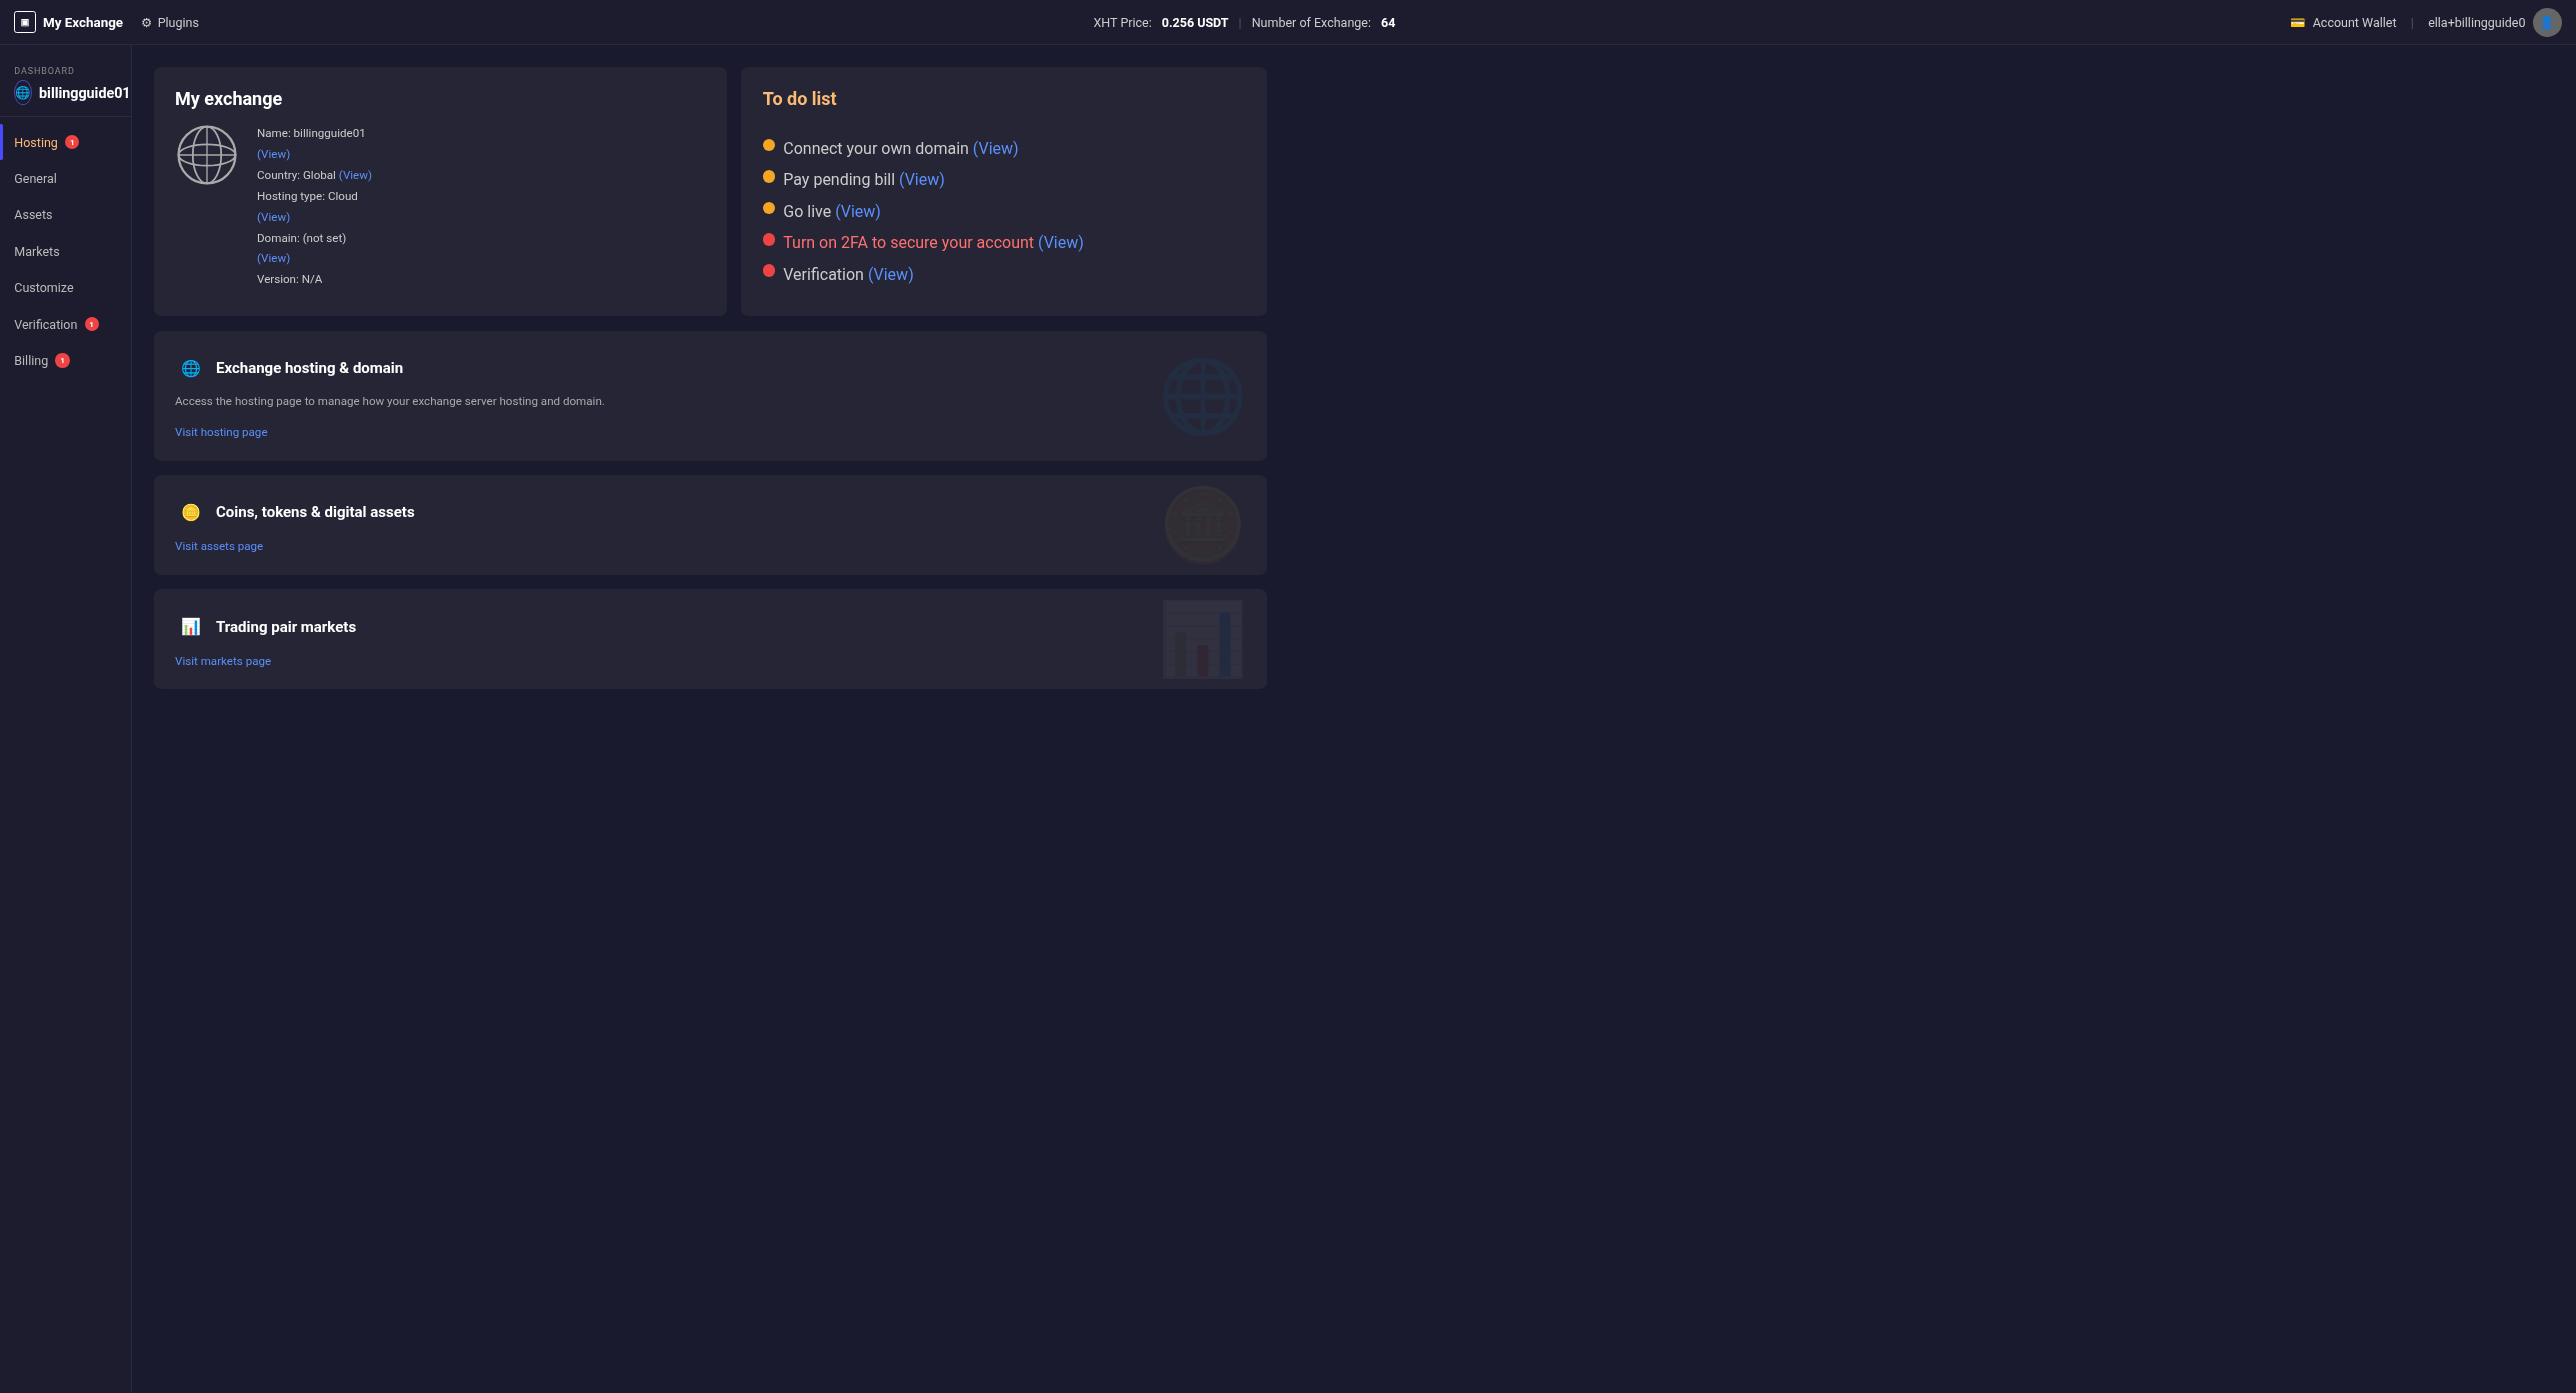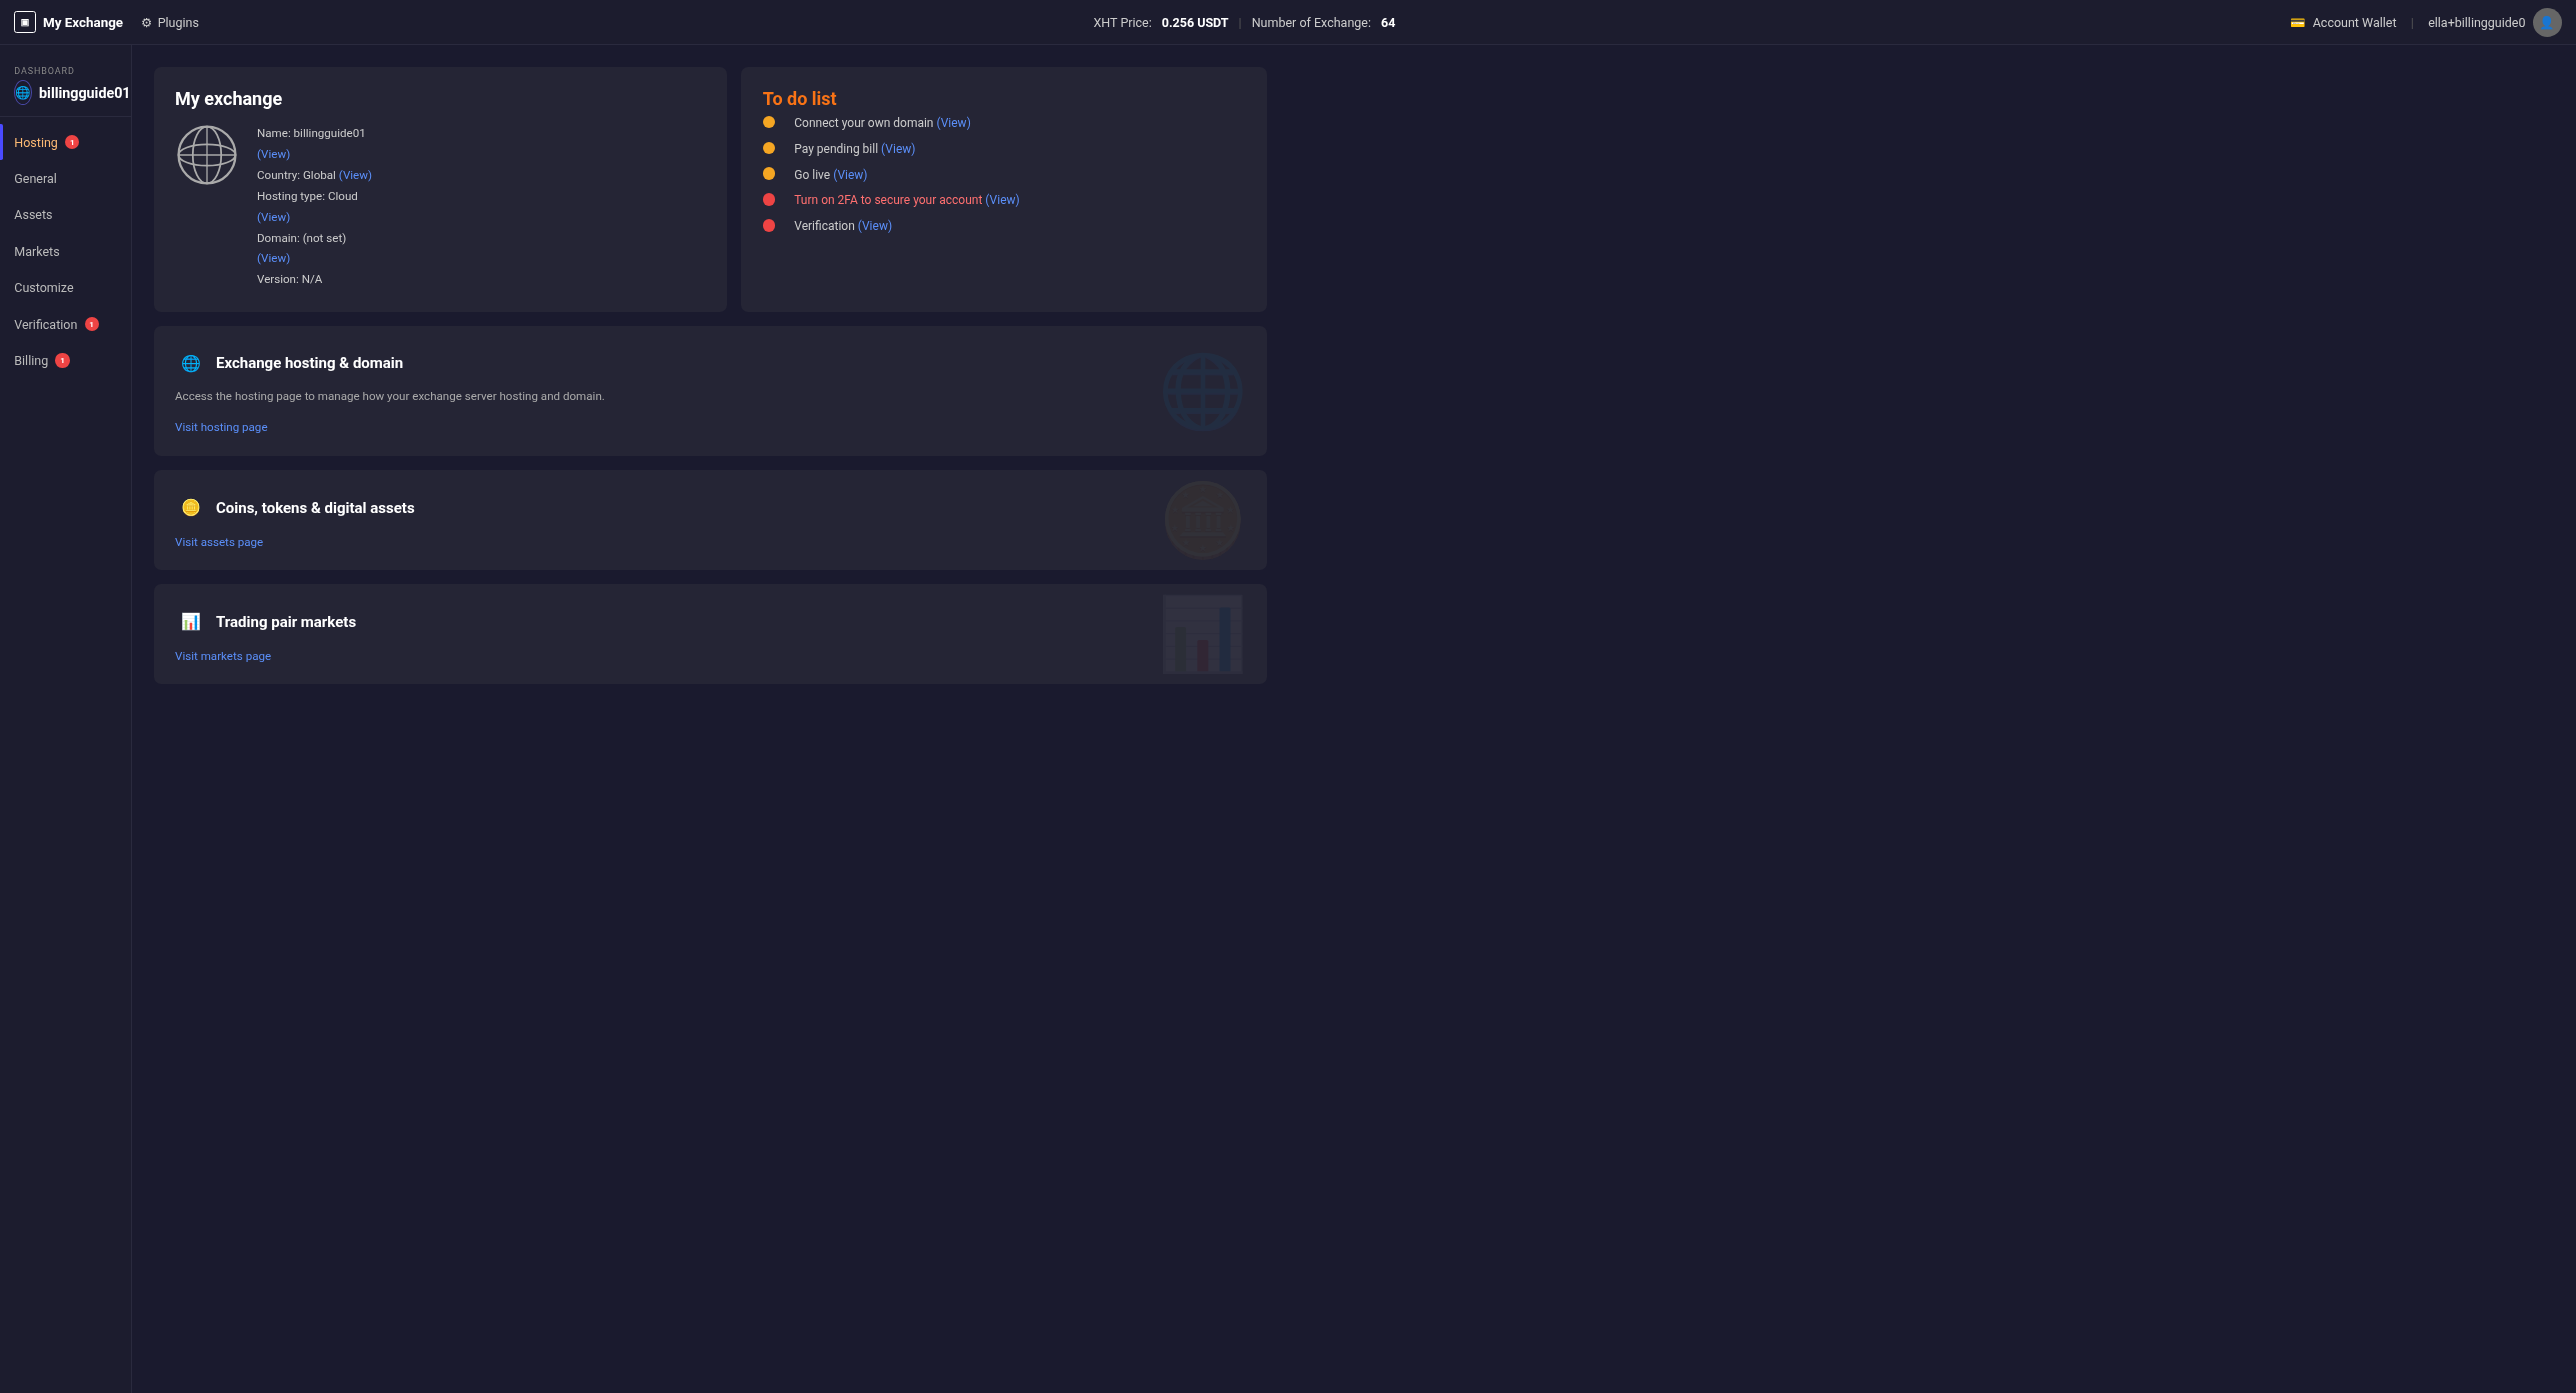--- a/index.html
+++ b/index.html
@@ -221,29 +221,29 @@
     
     .todo-card {
       background: #252535;
       border-radius: 7.2px;
       padding: 21.5px;
       flex: 1;
     }
     .todo-title {
       font-size: 18px;
       font-weight: 700;
-      color: #f97316;
-      margin-bottom: 6px;
+      color: #fdba74;
+      margin-bottom: 29px;
     }
     .todo-item {
       display: flex;
       align-items: flex-start;
-      gap: 19px;
+      gap: 8px;
       margin-bottom: 9px;
-      font-size: 12px;
+      font-size: 16px;
       color: #ccc;
       line-height: 1.4;
     }
     .todo-dot {
       width: 12.5px;
       height: 12.5px;
       border-radius: 50%;
       flex-shrink: 0;
       margin-top: 0.9px;
     }

